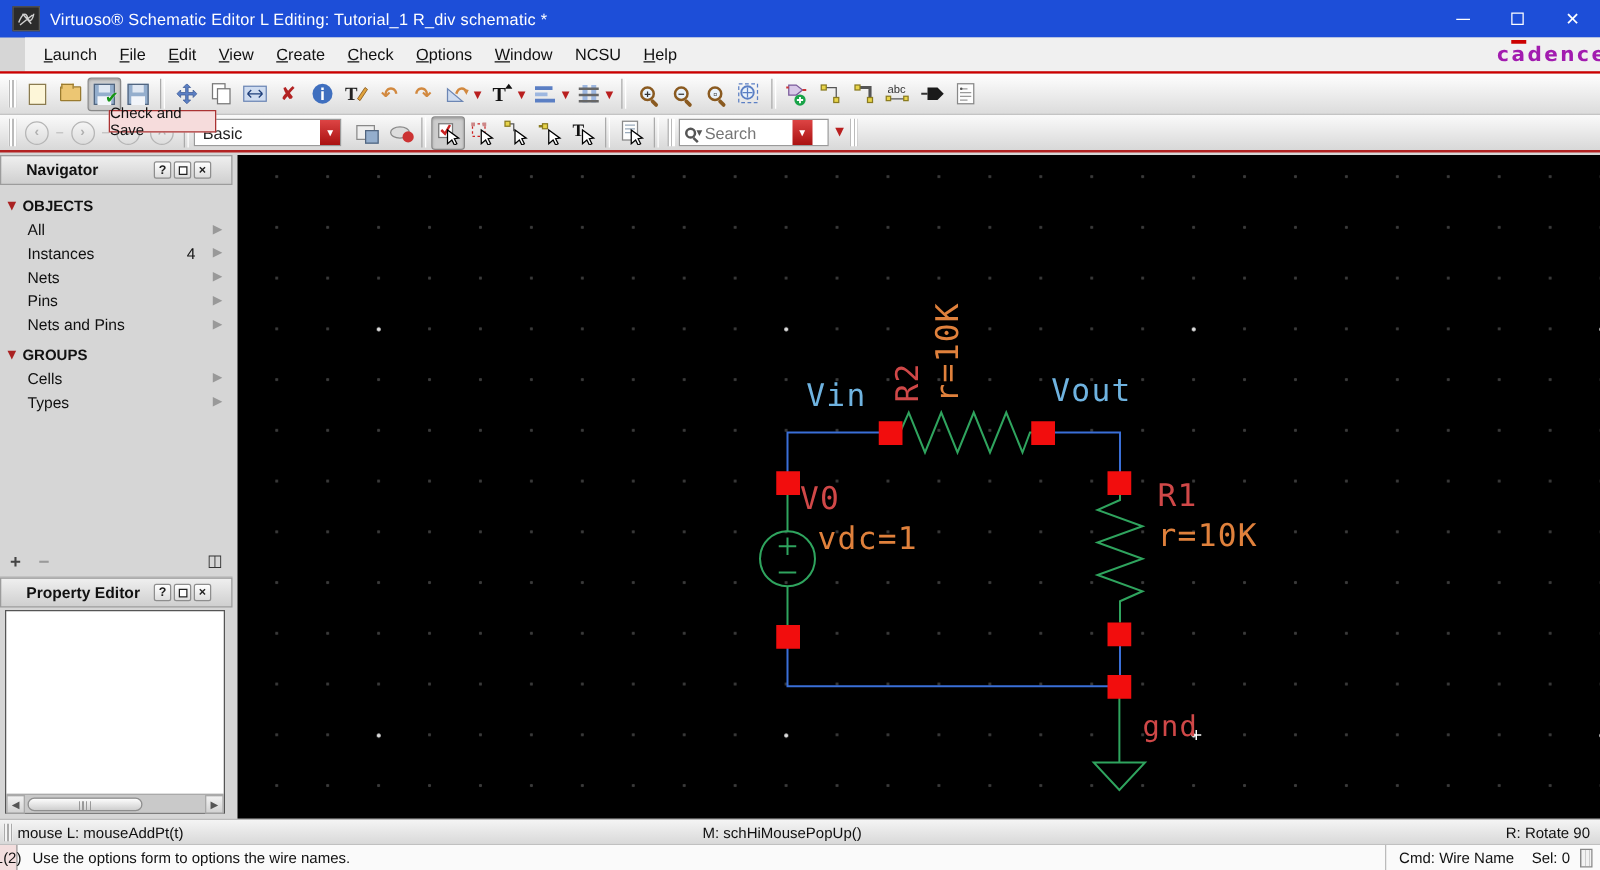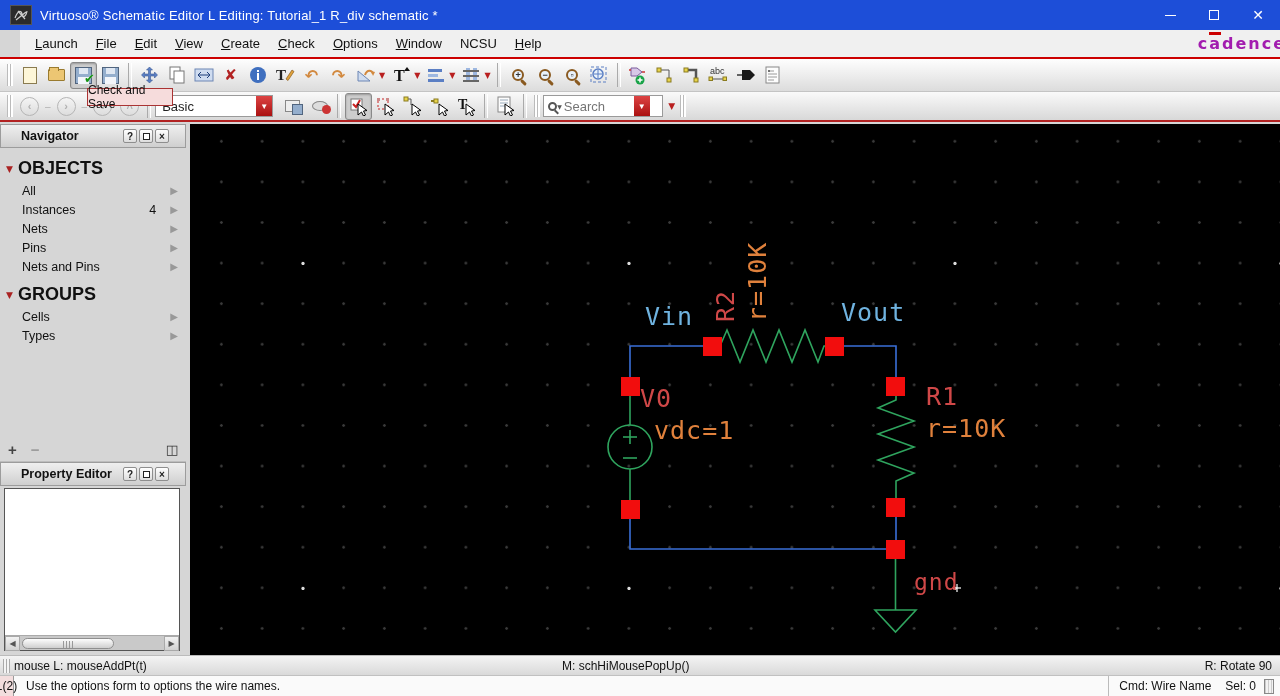--- a/index.html
+++ b/index.html
@@ -82,21 +82,21 @@
   .panel-title { font-weight:bold; font-size:12.5px; margin-left:4px; flex:1; }
   .phbtn { width:14px; height:14px; border:1px solid #8e8e8e; background:linear-gradient(#fff,#ddd); font-size:10px; font-weight:bold; display:flex; align-items:center; justify-content:center; margin-left:2px; border-radius:2px; color:#222; }
   .phbtn .fl { width:7px; height:7px; border:1px solid #222; background:#fff; position:relative; }
   .navigator { position:absolute; left:0; top:0; width:186px; height:313px; }
   .nav-viewblock { text-align:center; padding:4px 0 6px; border-bottom:1px solid #bdbdbd; }
   .nav-view { font-size:14px; }
   .nav-cell { font-size:11.5px; }
   .nav-body { padding-top:8px; }
   .nav-sec { display:flex; align-items:center; padding:2px 6px; }
   .nav-sec .tri { color:#a22; font-size:9px; margin-right:5px; }
-  .nav-sec .sec-label { font-weight:bold; font-size:18px; }
+  .nav-sec .sec-label { font-weight:bold; font-size:12px; }
   .nav-item { display:flex; align-items:center; padding:2.5px 8px 2.5px 22px; font-size:12.5px; }
   .nav-item .lbl { flex:1; }
   .nav-item .cnt { margin-right:14px; }
   .nav-item .arr { color:#999; font-size:10px; }
   .dock-footer { position:absolute; left:0; top:313px; width:186px; height:25px; display:flex; align-items:center; padding:0 8px; border-bottom:1px solid #bdbdbd; }
   .dock-footer .plus { font-size:15px; font-weight:bold; color:#444; margin-right:14px; }
   .dock-footer .minus { font-size:15px; font-weight:bold; color:#9a9a9a; }
   .dock-footer .layout { margin-left:auto; font-size:13px; color:#333; }
   .propeditor { position:absolute; left:0; top:338px; width:186px; height:193px; }
   .prop-body { position:absolute; left:4px; top:26px; right:6px; bottom:4px; background:#fff; border:1px solid #555; }

